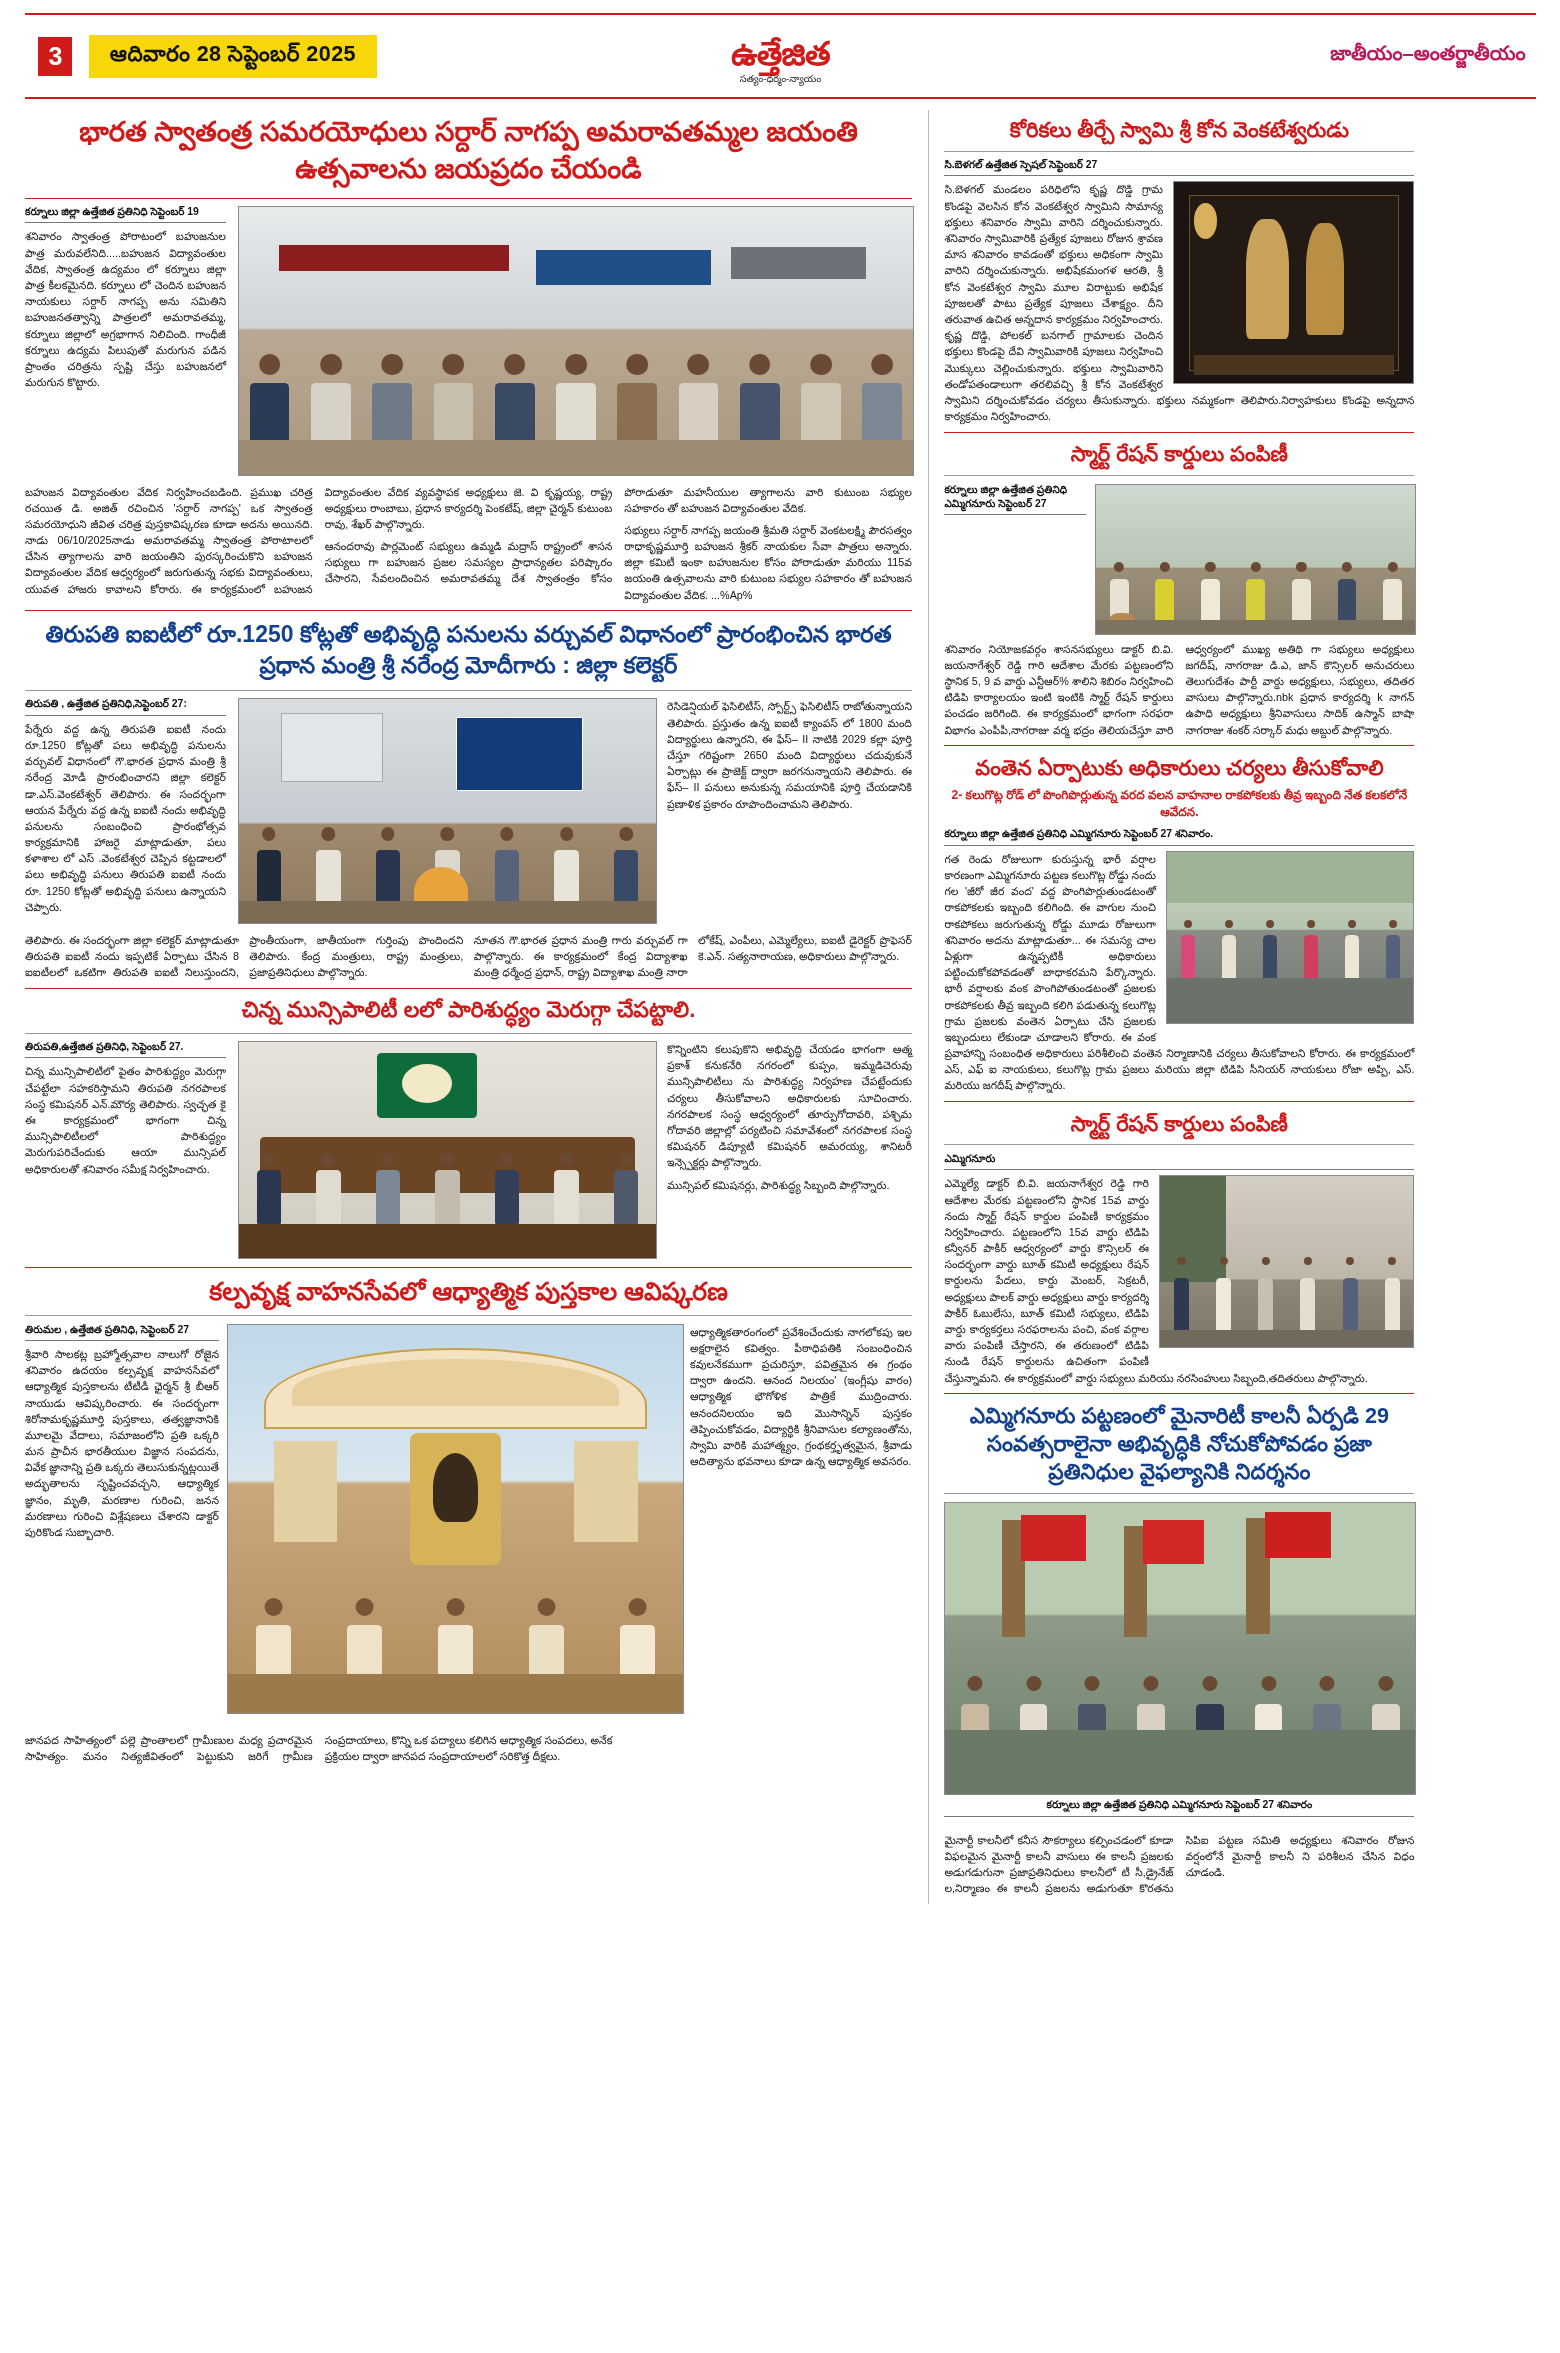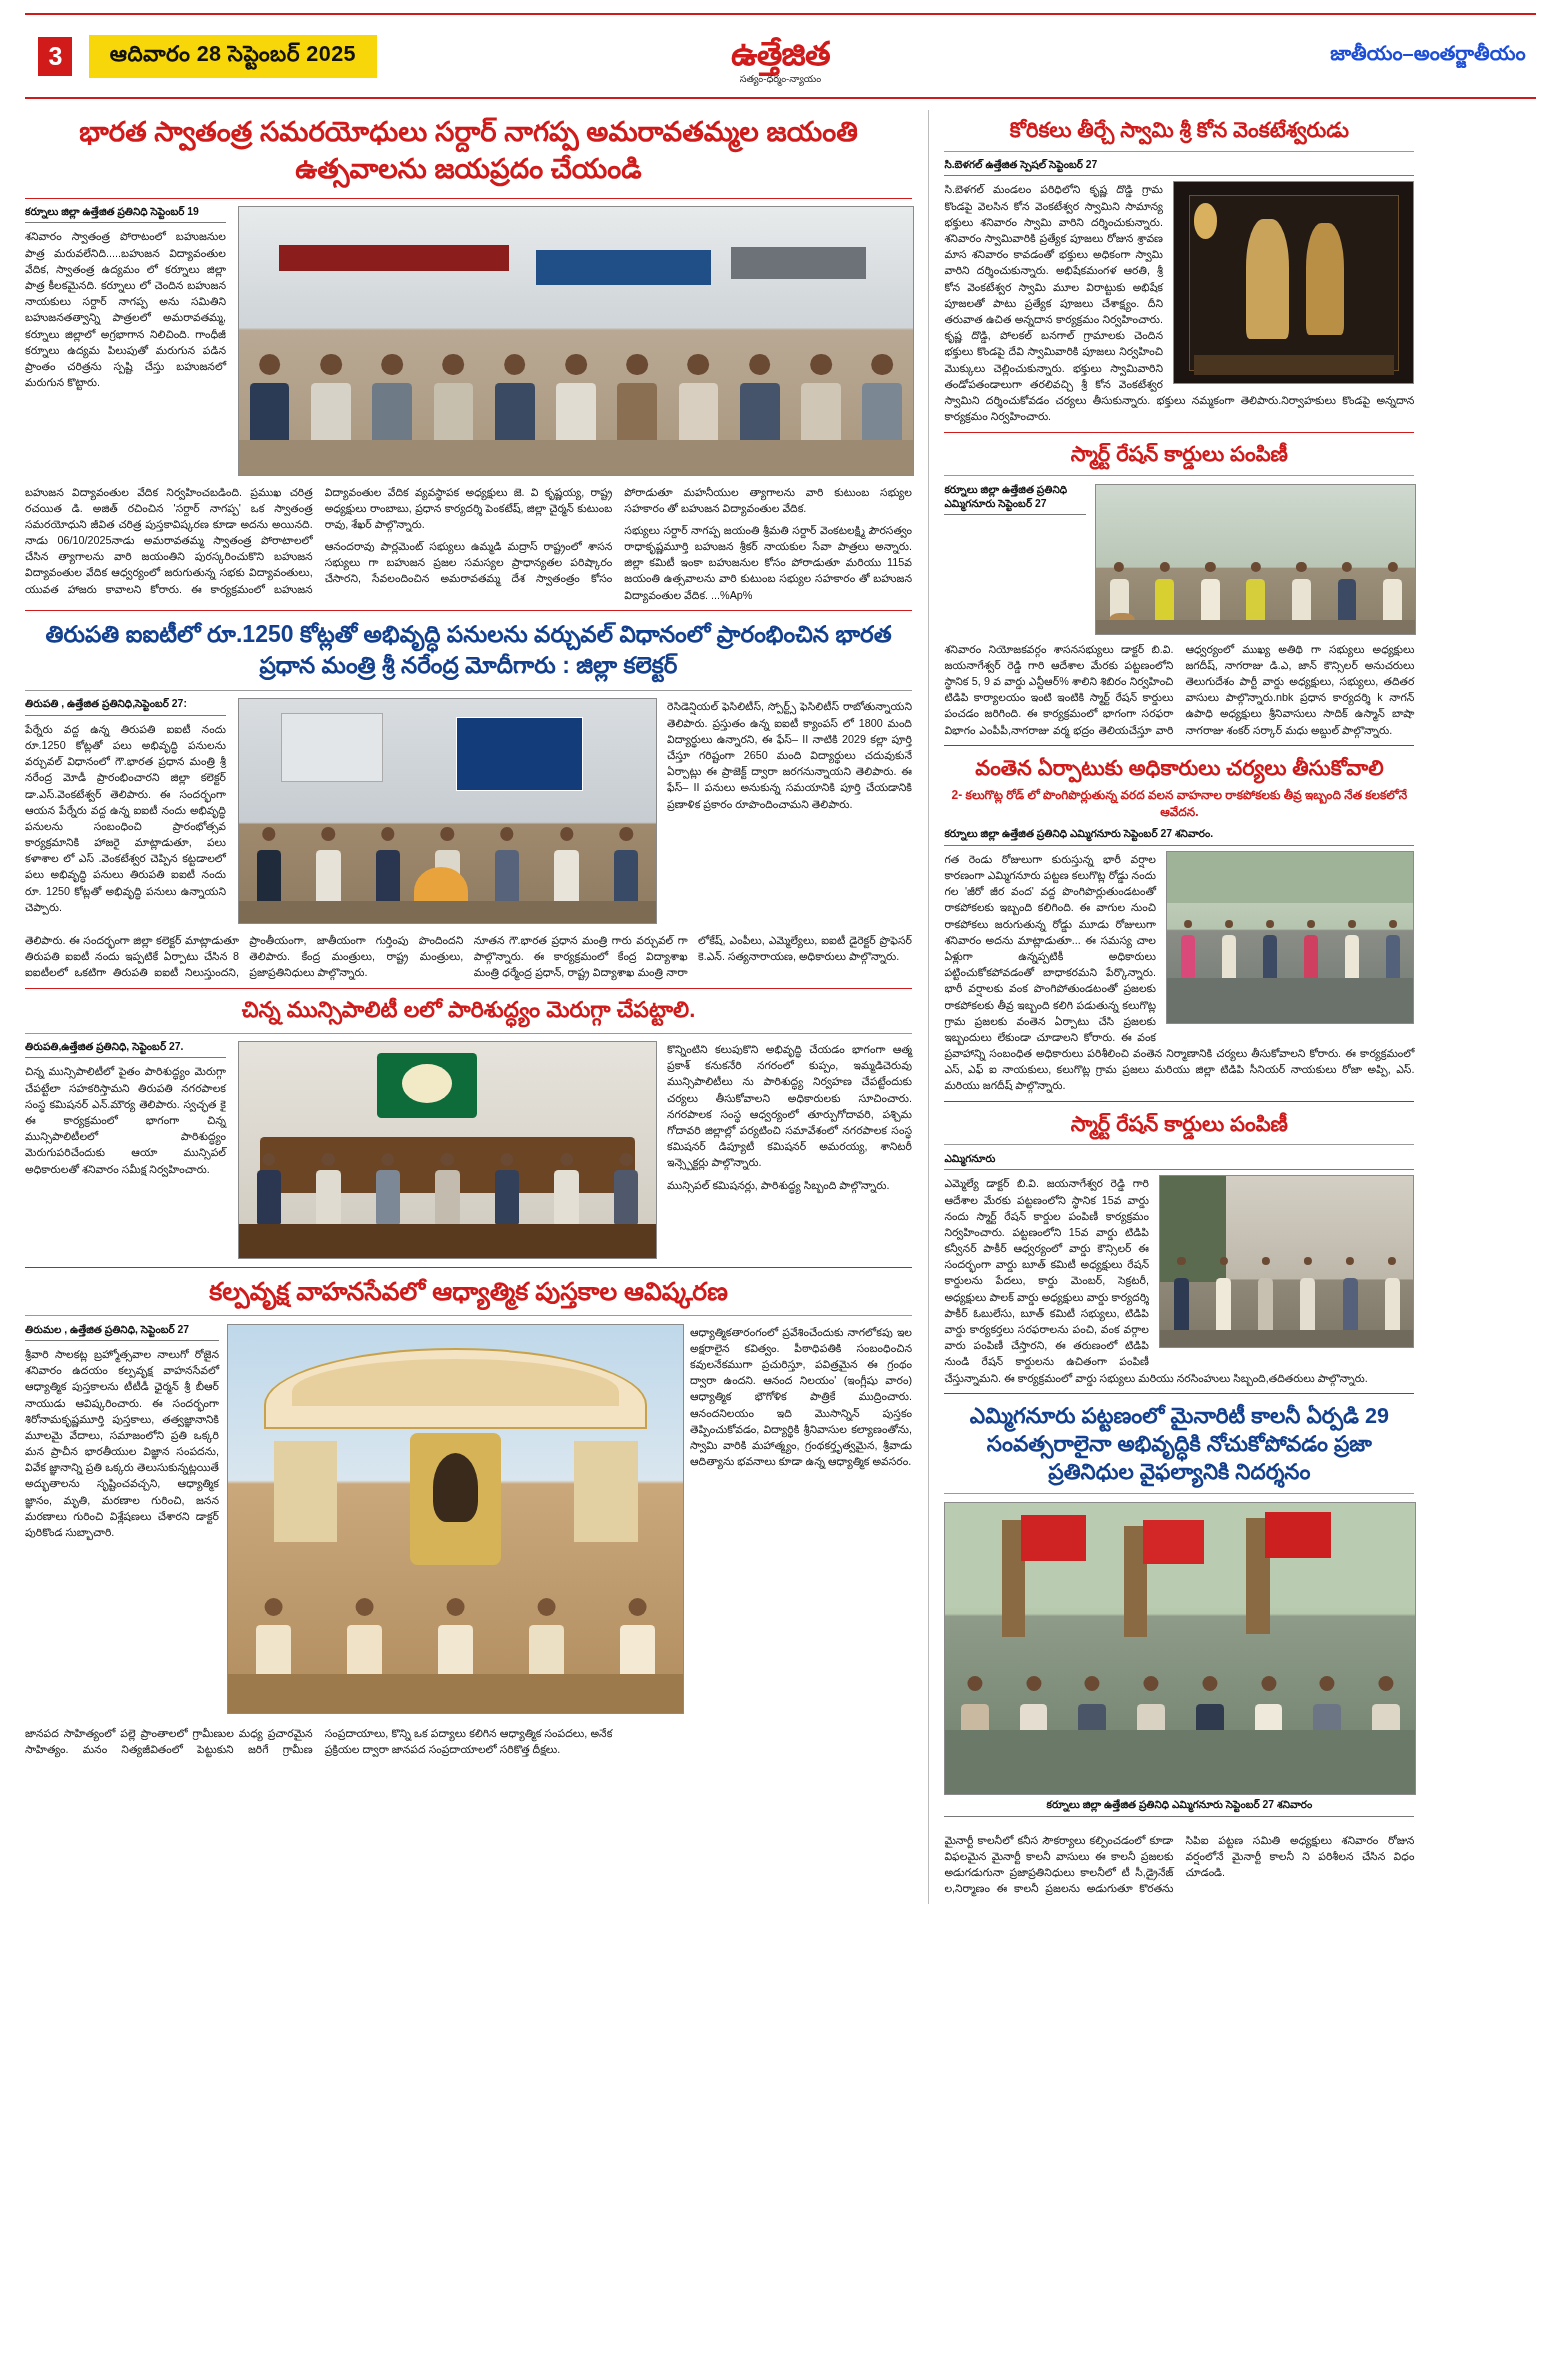--- a/index.html
+++ b/index.html
@@ -6,21 +6,21 @@
   body{width:1561px;height:2354px;font-family:"Liberation Sans",sans-serif;color:#000;position:relative;overflow:hidden;}
   .page{position:relative;width:1561px;height:2354px;box-sizing:border-box;padding:0;}
 
   
   .masthead{position:relative;height:82px;margin:13.4px 25px 0 25px;border-top:2.2px solid #d11a1a;border-bottom:2.2px solid #d11a1a;display:flex;align-items:center;}
   .pagenum{width:34px;height:39px;background:#d11a1a;color:#fff;font-size:25px;font-weight:bold;display:flex;align-items:center;justify-content:center;margin-left:13.4px;}
   .datebox{margin-left:16.4px;background:#f7d70a;padding:6.7px 21px;font-size:21.6px;font-weight:bold;color:#111;letter-spacing:0.4px;}
   .logo-wrap{position:absolute;left:50%;transform:translateX(-50%);top:4.5px;text-align:center;}
   .logo-main{font-size:33px;font-weight:bold;color:#d11a1a;letter-spacing:-0.7px;line-height:1;}
   .logo-sub{font-size:9.7px;color:#222;margin-top:3px;}
-  .masthead-right{position:absolute;right:10.4px;font-size:20px;font-weight:bold;color:#1d4ed8;}
+  .masthead-right{position:absolute;right:10.4px;font-size:20px;font-weight:bold;color:#be185d;}
 
   
   .content{position:relative;margin:10.4px 25px 0 25px;display:flex;gap:16.4px;}
   .col-left{width:887px;}
   .col-right{width:470px;border-left:0.7px solid #bbb;padding-left:15px;}
 
   
   h1.head-red{color:#d11a1a;font-size:27.6px;line-height:1.32;text-align:center;margin:4.5px 0 10.4px 0;font-weight:bold;}
   h1.head-blue{color:#13408f;font-size:23px;line-height:1.35;text-align:center;margin:6px 0 9px 0;font-weight:bold;}
   h2.head-red-sm{color:#d11a1a;font-size:21px;line-height:1.3;text-align:center;margin:6px 0 7.5px 0;font-weight:bold;}
@@ -294,21 +294,21 @@
                     <span class="body" style="background:#f4ead4;"></span>
                   </div>
               </div>
               <div style="position:absolute;bottom:0;left:0;right:0;height:10%;background:#9c7a4c;"></div>
             </div>
           </div>
           <div style="flex:1;">
             <div class="body-col">ఆధ్యాత్మికతారంగంలో ప్రవేశించేందుకు నాగలోకపు ఇల అక్షరాలైన కవిత్వం. పీఠాధిపతికి సంబంధించిన కవులనేకముగా ప్రచురిస్తూ, పవిత్రమైన ఈ గ్రంథం ద్వారా ఉందని. ఆనంద నిలయం' (ఇంగ్లీషు వారం) ఆధ్యాత్మిక భౌగోళిక పాత్రికే ముద్రించారు. ఆనందనిలయం ఇది మెుసాన్నిన్ పుస్తకం తెప్పించుకోవడం, విద్యార్థికి శ్రీనివాసుల కల్యాణంతోను, స్వామి వారికి మహాత్మ్యం, గ్రంథకర్తృత్వమైన, శ్రీవాడు ఆదిత్యాను భవనాలు కూడా ఉన్న ఆధ్యాత్మిక అవసరం.</div>
           </div>
         </div>
-        <div class="body-col cols-3" style="margin-top:11px;">
+        <div class="body-col cols-3" style="margin-top:18px;">
           <div>జానపద సాహిత్యంలో పల్లె ప్రాంతాలలో గ్రామీణుల మధ్య ప్రచారమైన సాహిత్యం. మనం నిత్యజీవితంలో పెట్టుకుని జరిగే గ్రామీణ సంప్రదాయాలు, కొన్ని ఒక పద్యాలు కలిగిన ఆధ్యాత్మిక సంపదలు, అనేక ప్రక్రియల ద్వారా జానపద సంప్రదాయాలలో సరికొత్త దీక్షలు.</div>
         </div>
       </div>
 
     </div>
 
     <div class="col-right">
 
       <div class="news-block">
         <h2 class="head-red-sm">కోరికలు తీర్చే స్వామి శ్రీ కోన వెంకటేశ్వరుడు</h2>

